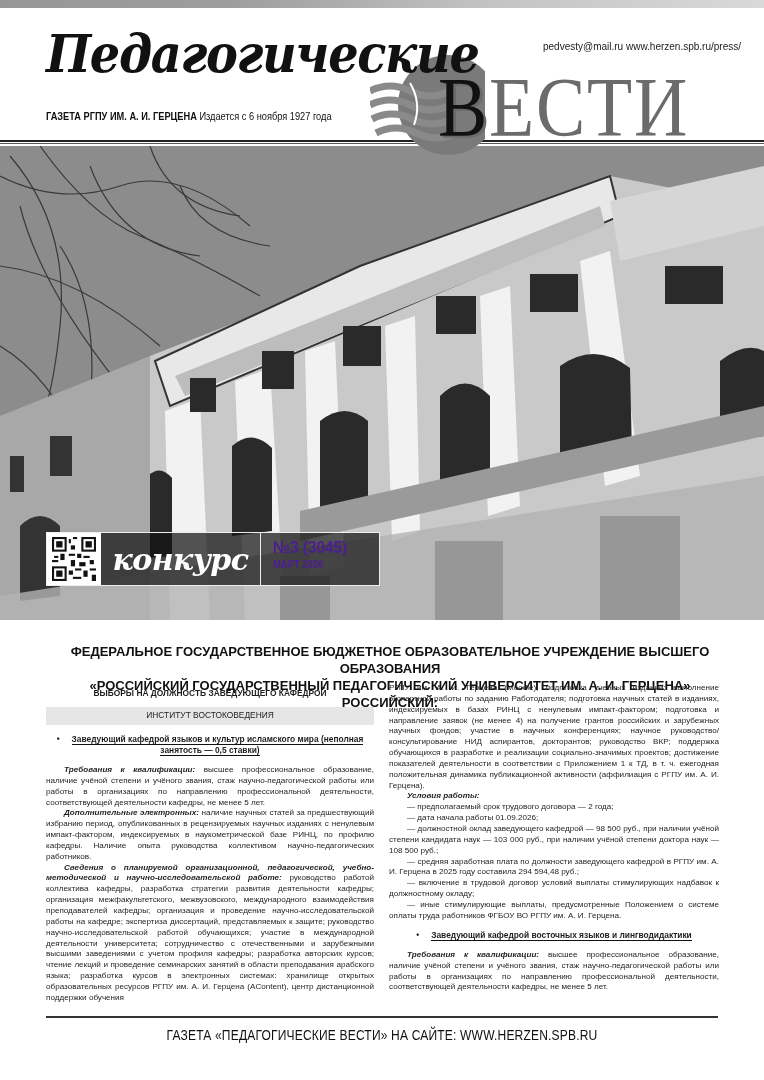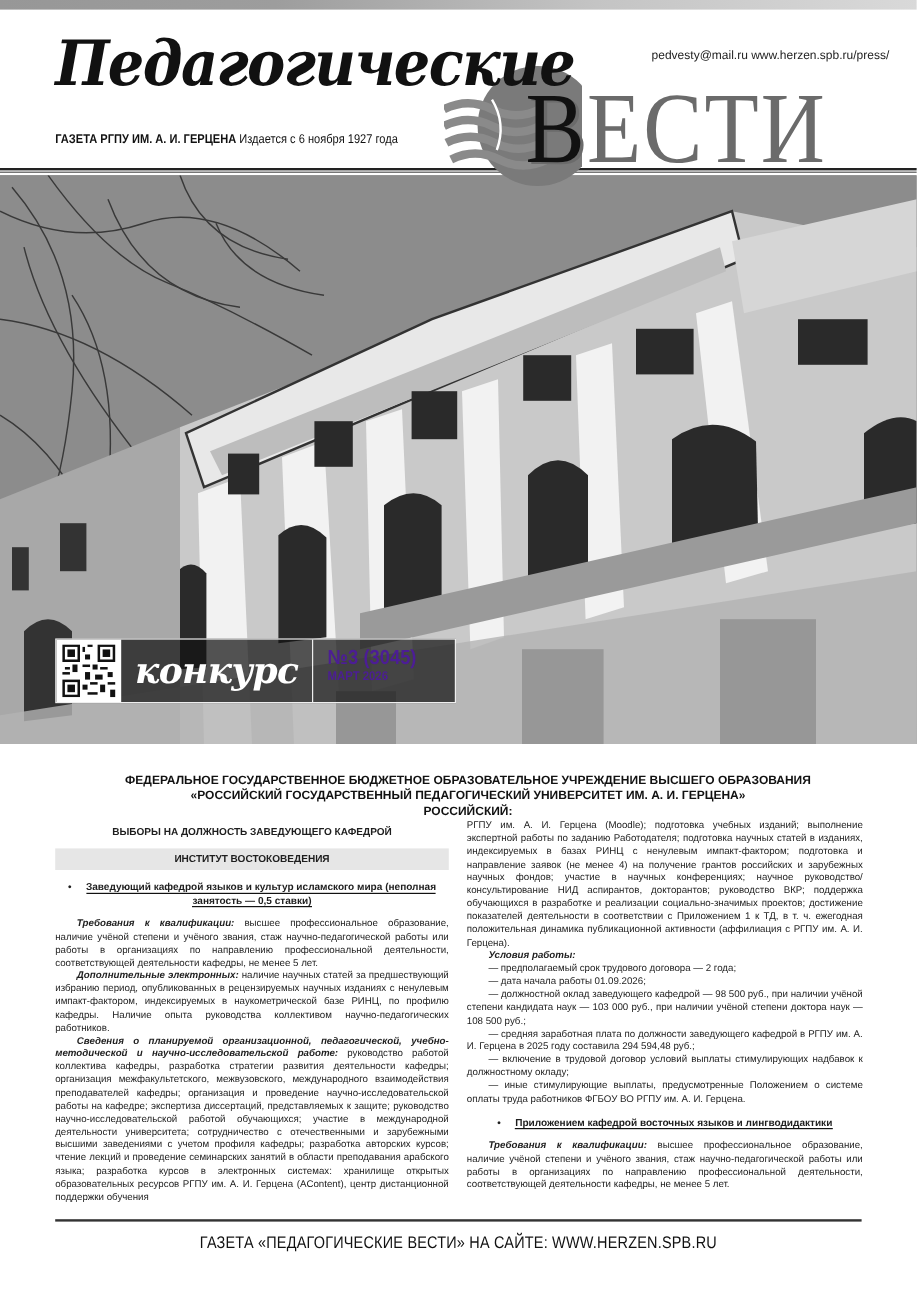--- a/index.html
+++ b/index.html
@@ -56,32 +56,32 @@
       width: 160px; border-right: 1px solid #eee; color: #fff;
       font-family: "DejaVu Serif", serif; font-style: italic; font-weight: bold; font-size: 30px;
       display: flex; align-items: center; justify-content: center; letter-spacing: -0.5px;
     }
     .issue-num { padding: 6px 0 0 12px; color: #4c1d95; }
     .issue-num .num { font-size: 17px; font-weight: bold; line-height: 1.1; transform: scaleX(0.9); transform-origin: left; display: block; white-space: nowrap; }
     .issue-num .date { font-size: 10.5px; font-weight: bold; display: block; transform: scaleX(0.9); transform-origin: left; white-space: nowrap; }
 
     .announce {
       position: absolute; left: 40px; top: 644px; width: 700px; text-align: center;
-      font-size: 10px; font-weight: bold; line-height: 1.3; color: #111;
+      font-size: 13px; font-weight: bold; line-height: 1.3; color: #111;
     }
 
     .col { position: absolute; top: 688px; font-size: 8.1px; line-height: 1.34; color: #1e1e1e; text-align: justify; }
     .col-left { left: 46px; width: 328px; }
     .col-right { left: 389px; width: 330px; top: 683px; }
     .col p { text-indent: 18px; }
     .col p.noind { text-indent: 0; }
     .col .dash { text-indent: 18px; }
     .section-title { text-align: center; font-weight: bold; font-size: 8.4px; margin-bottom: 8px; }
     .institute {
-      background: #e6e6e6; text-align: center; font-weight: bold; font-size: 8.4px;
+      background: #e6e6e6; text-align: center; font-weight: normal; font-size: 8.4px;
       padding: 3px 0; margin-bottom: 9px;
     }
     .position {
       font-weight: bold; font-size: 8.4px; margin-bottom: 9px; text-align: center;
     }
     .position .bullet { margin-right: 12px; }
     .position .ul { border-bottom: 1px solid #111; }
     .em { font-weight: bold; font-style: italic; }
     .gap { height: 8px; }
 
@@ -243,19 +243,19 @@
   <p class="noind">РГПУ им. А. И. Герцена (Moodle); подготовка учебных изданий; выполнение экспертной работы по заданию Работодателя; подготовка научных статей в изданиях, индексируемых в базах РИНЦ с ненулевым импакт-фактором; подготовка и направление заявок (не менее 4) на получение грантов российских и зарубежных научных фондов; участие в научных конференциях; научное руководство/консультирование НИД аспирантов, докторантов; руководство ВКР; поддержка обучающихся в разработке и реализации социально-значимых проектов; достижение показателей деятельности в соответствии с Приложением 1 к ТД, в т. ч. ежегодная положительная динамика публикационной активности (аффилиация с РГПУ им. А. И. Герцена).</p>
   <p class="em">Условия работы:</p>
   <p class="dash">— предполагаемый срок трудового договора — 2 года;</p>
   <p class="dash">— дата начала работы 01.09.2026;</p>
   <p class="dash">— должностной оклад заведующего кафедрой — 98 500 руб., при наличии учёной степени кандидата наук — 103 000 руб., при наличии учёной степени доктора наук — 108 500 руб.;</p>
   <p class="dash">— средняя заработная плата по должности заведующего кафедрой в РГПУ им. А. И. Герцена в 2025 году составила 294 594,48 руб.;</p>
   <p class="dash">— включение в трудовой договор условий выплаты стимулирующих надбавок к должностному окладу;</p>
   <p class="dash">— иные стимулирующие выплаты, предусмотренные Положением о системе оплаты труда работников ФГБОУ ВО РГПУ им. А. И. Герцена.</p>
   <div class="gap"></div>
   <div class="position">
-    <span class="bullet">•</span><span class="ul">Приложением кафедрой восточных языков и лингводидактики</span>
+    <span class="bullet">•</span><span class="ul">Заведующий кафедрой восточных языков и лингводидактики</span>
   </div>
   <p><span class="em">Требования к квалификации:</span><span> высшее профессиональное образование, наличие учёной степени и учёного звания, стаж научно-педагогической работы или работы в организациях по направлению профессиональной деятельности, соответствующей деятельности кафедры, не менее 5 лет.</span></p>
 </section>
 
 <div class="rule-bottom"></div>
 <footer class="footer">ГАЗЕТА «ПЕДАГОГИЧЕСКИЕ ВЕСТИ» НА САЙТЕ: WWW.HERZEN.SPB.RU</footer>
 
 </body></html>

